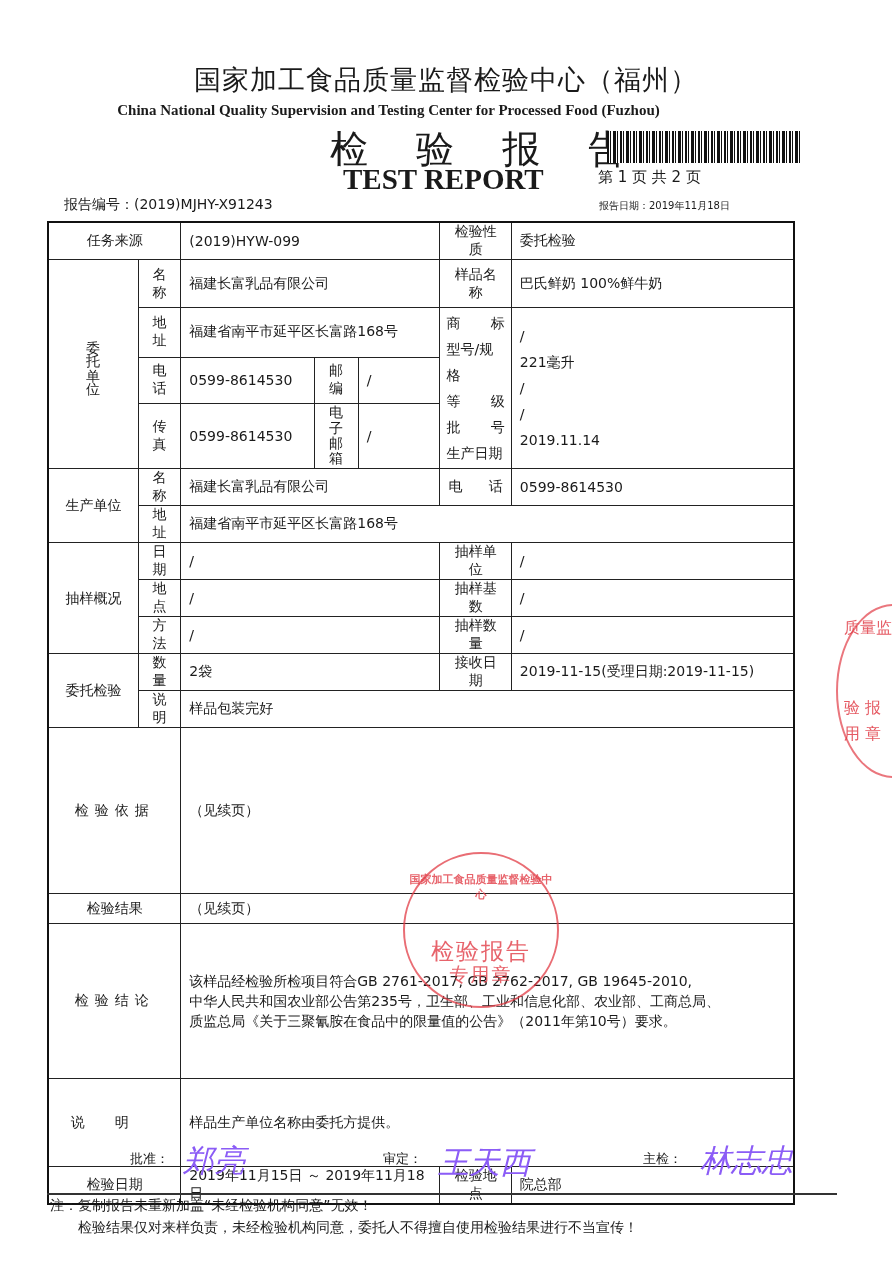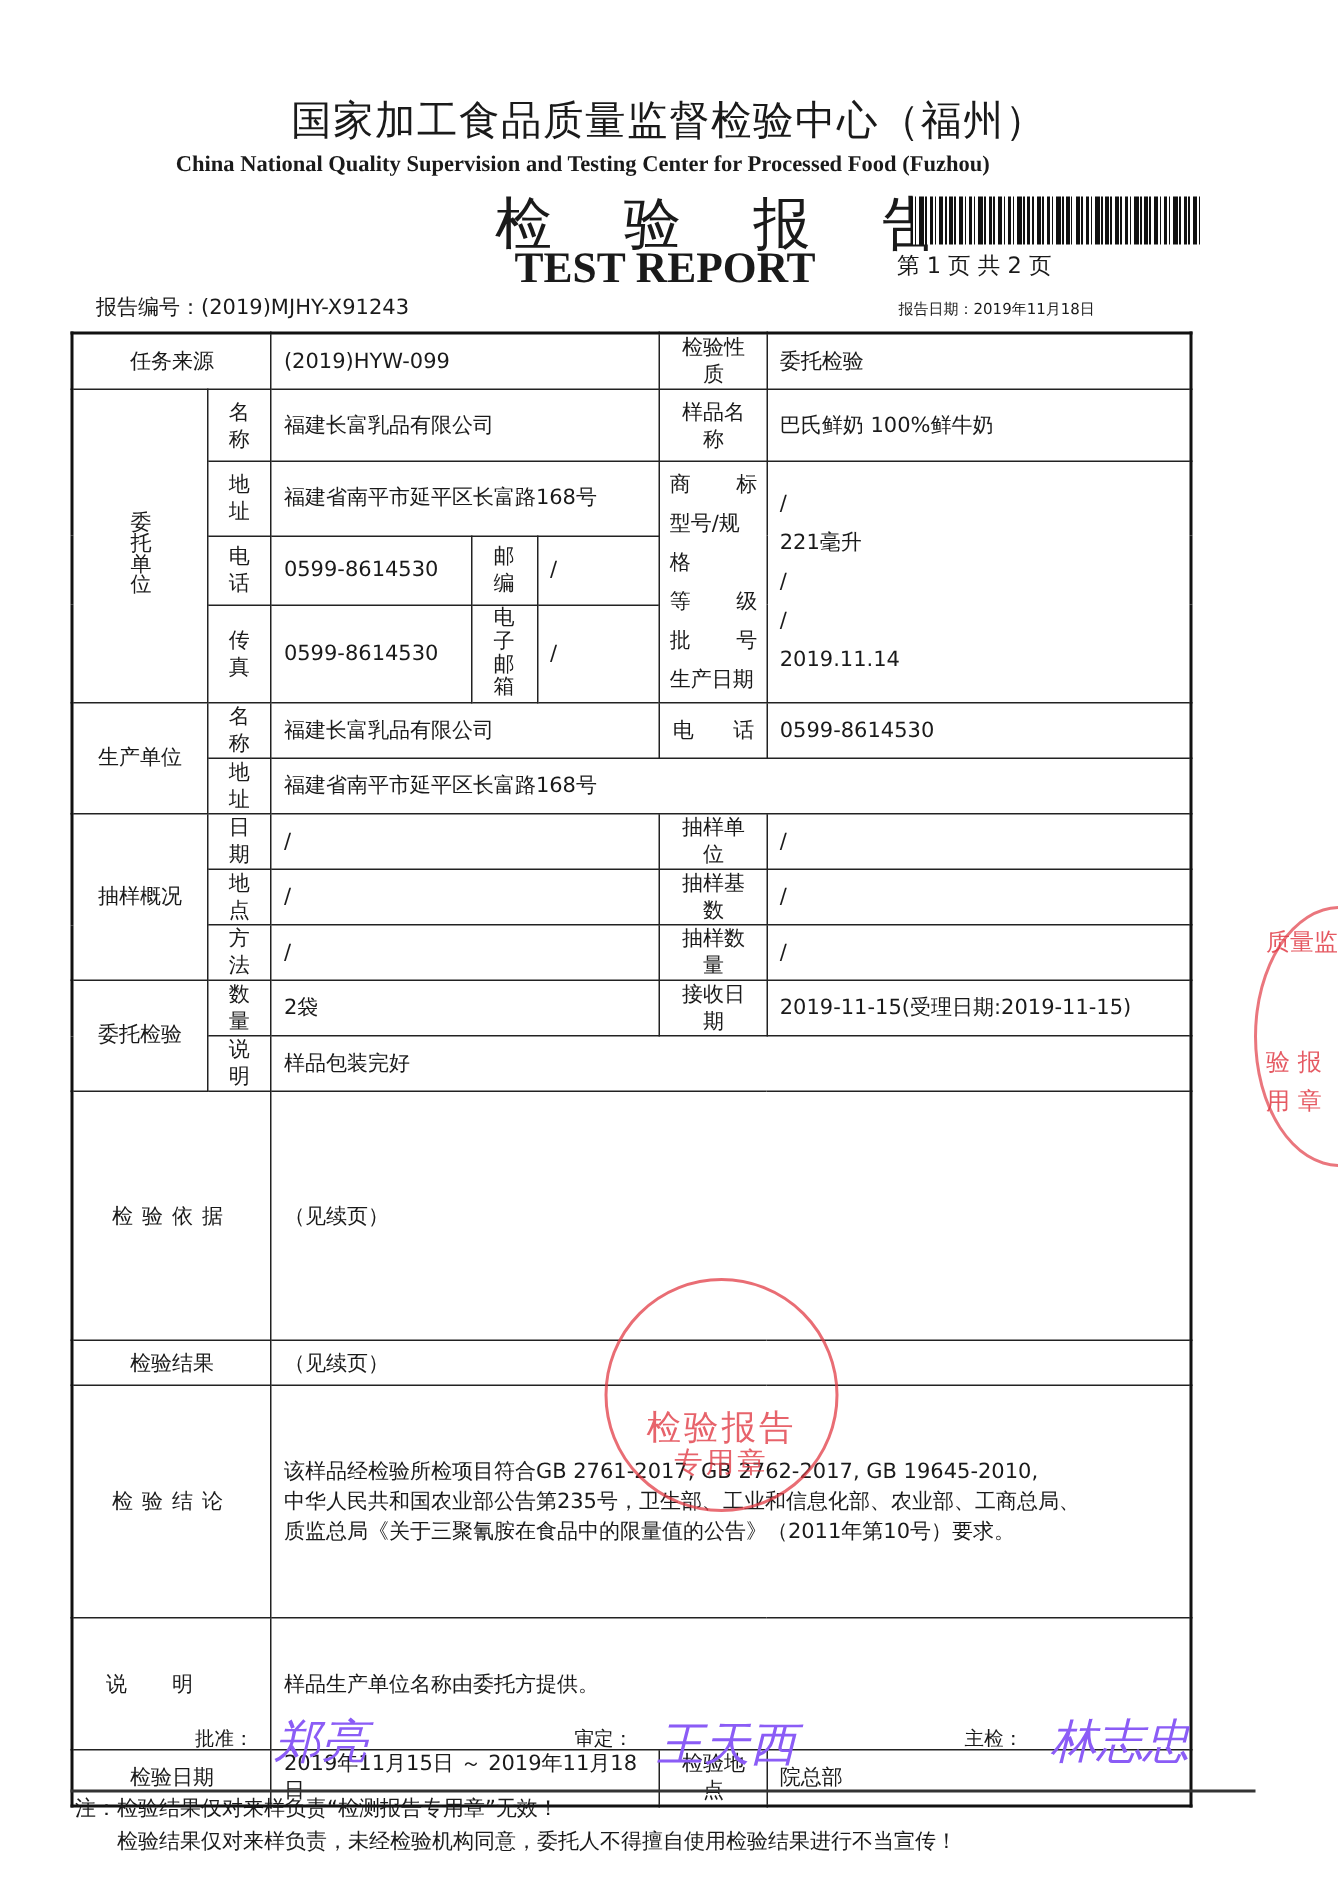--- a/index.html
+++ b/index.html
@@ -163,31 +163,32 @@
   <tr>
     <td colspan="2" class="lbl">检验日期</td>
     <td colspan="3">2019年11月15日 ～ 2019年11月18日</td>
     <td class="lbl">检验地点</td>
     <td>院总部</td>
   </tr>
 </tbody>
   </table>
 
 <div class="abs stamp">
+  <div class="ring">国家加工食品质量监督检验中心</div>
   <div class="c1">检验报告</div>
   <div class="c2">专用章</div>
 </div>
 <div class="abs stamp2">
   <span style="top:12px">质量监督</span>
   <span style="top:92px">验 报</span>
   <span style="top:118px">用 章</span>
 </div>
 
 <div class="abs sig-row" style="left:130px">批准：</div>
 <div class="abs sig" style="left:183px;top:1140px">郑亮</div>
 <div class="abs sig-row" style="left:383px">审定：</div>
 <div class="abs sig" style="left:438px;top:1142px">王天西</div>
 <div class="abs sig-row" style="left:643px">主检：</div>
 <div class="abs sig" style="left:700px;top:1140px">林志忠</div>
 
 <div class="abs divider"></div>
-<div class="abs note1">注：检验结果仅对来样负责“检测报告专用章”无效！</div>
+<div class="abs note1">注：复制报告未重新加盖“未经检验机构同意”无效！</div>
 <div class="abs note2">检验结果仅对来样负责，未经检验机构同意，委托人不得擅自使用检验结果进行不当宣传！</div>
 
 </body></html>

